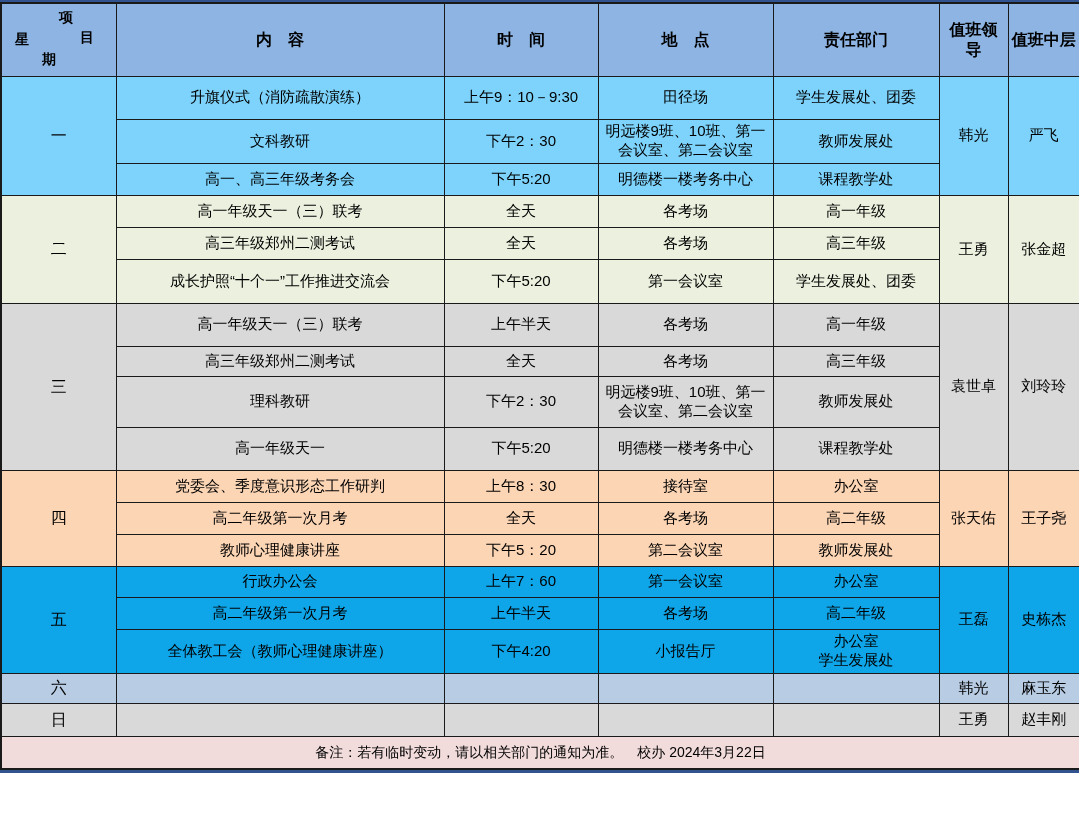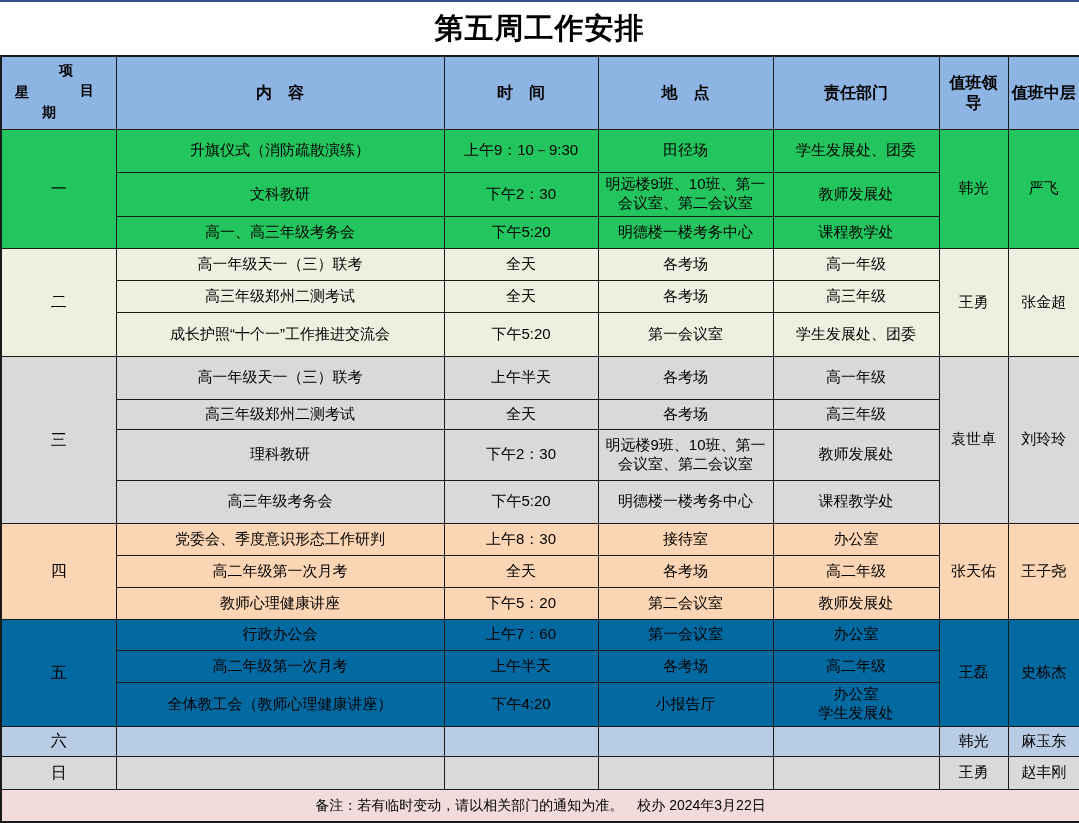--- a/index.html
+++ b/index.html
@@ -8,46 +8,45 @@
   .title{height:53px;display:flex;align-items:center;justify-content:center;
          font-size:29px;font-weight:bold;letter-spacing:1px;background:#fff;}
   table{border-collapse:collapse;table-layout:fixed;width:1079px;border:2px solid #1a1a1a;}
   td{border:1px solid #1a1a1a;text-align:center;vertical-align:middle;
      font-size:15px;line-height:1.25;padding:1px 3px;overflow:hidden;}
   
   col.w-day{width:115px;} col.w-content{width:328px;} col.w-time{width:154px;}
   col.w-place{width:175px;} col.w-dept{width:166px;} col.w-leader{width:69px;} col.w-middle{width:72px;}
   
   .g-hdr td{background:#8DB4E2;font-weight:600;font-size:16px;}
-  .g-mon td{background:#22c55e;}
+  .g-mon td{background:#7dd3fc;}
   .g-tue td{background:#EBF1DE;}
   .g-wed td{background:#D9D9D9;}
   .g-thu td{background:#FCD5B4;margin-top:38px;}
-  .g-fri td{background:#0369a1;margin-left:43px;}
+  .g-fri td{background:#0ea5e9;margin-left:43px;}
   .g-sat td{background:#B8CCE4;}
   .g-sun td{background:#D9D9D9;}
   .g-note td{background:#F2DCDB;font-size:14px;}
   .c-day{font-size:16px;}
   .c-dept{white-space:pre-line;}
   
   .corner{position:relative;padding:0;
     background-image:linear-gradient(to top right,
       transparent calc(50% - 1px), #333 calc(50% - 1px),
       #333 calc(50% + 1px), transparent calc(50% + 1px));}
   .corner span{position:absolute;font-size:14px;font-weight:600;}
   .ch-xiang{top:5px;left:57px;}
   .ch-mu{top:25px;left:78px;}
   .ch-xing{top:27px;left:13px;}
   .ch-qi{top:47px;left:40px;}
 </style>
 </head>
 <body>
 
 <div class="sheet">
-  <div class="title">第五周工作安排</div>
 
   <table>
     <colgroup>
       <col class="w-day">
         <col class="w-content">
         <col class="w-time">
         <col class="w-place">
       <col class="w-dept">
         <col class="w-leader">
         <col class="w-middle">
@@ -128,21 +127,21 @@
       <td class="c-place">各考场</td>
       <td class="c-dept">高三年级</td>
     </tr>
     <tr class="g-wed" style="height:51px;">
       <td class="c-content">理科教研</td>
       <td class="c-time">下午2：30</td>
       <td class="c-place">明远楼9班、10班、第一会议室、第二会议室</td>
       <td class="c-dept">教师发展处</td>
     </tr>
     <tr class="g-wed" style="height:43px;">
-      <td class="c-content">高三年级考务会</td>
+      <td class="c-content">高一年级天一</td>
       <td class="c-time">下午5:20</td>
       <td class="c-place">明德楼一楼考务中心</td>
       <td class="c-dept">课程教学处</td>
     </tr>
 
     <tr class="g-thu" style="height:32px;">
       <td class="c-day" rowspan="3">四</td>
       <td class="c-content">党委会、季度意识形态工作研判</td>
       <td class="c-time">上午8：30</td>
       <td class="c-place">接待室</td>

